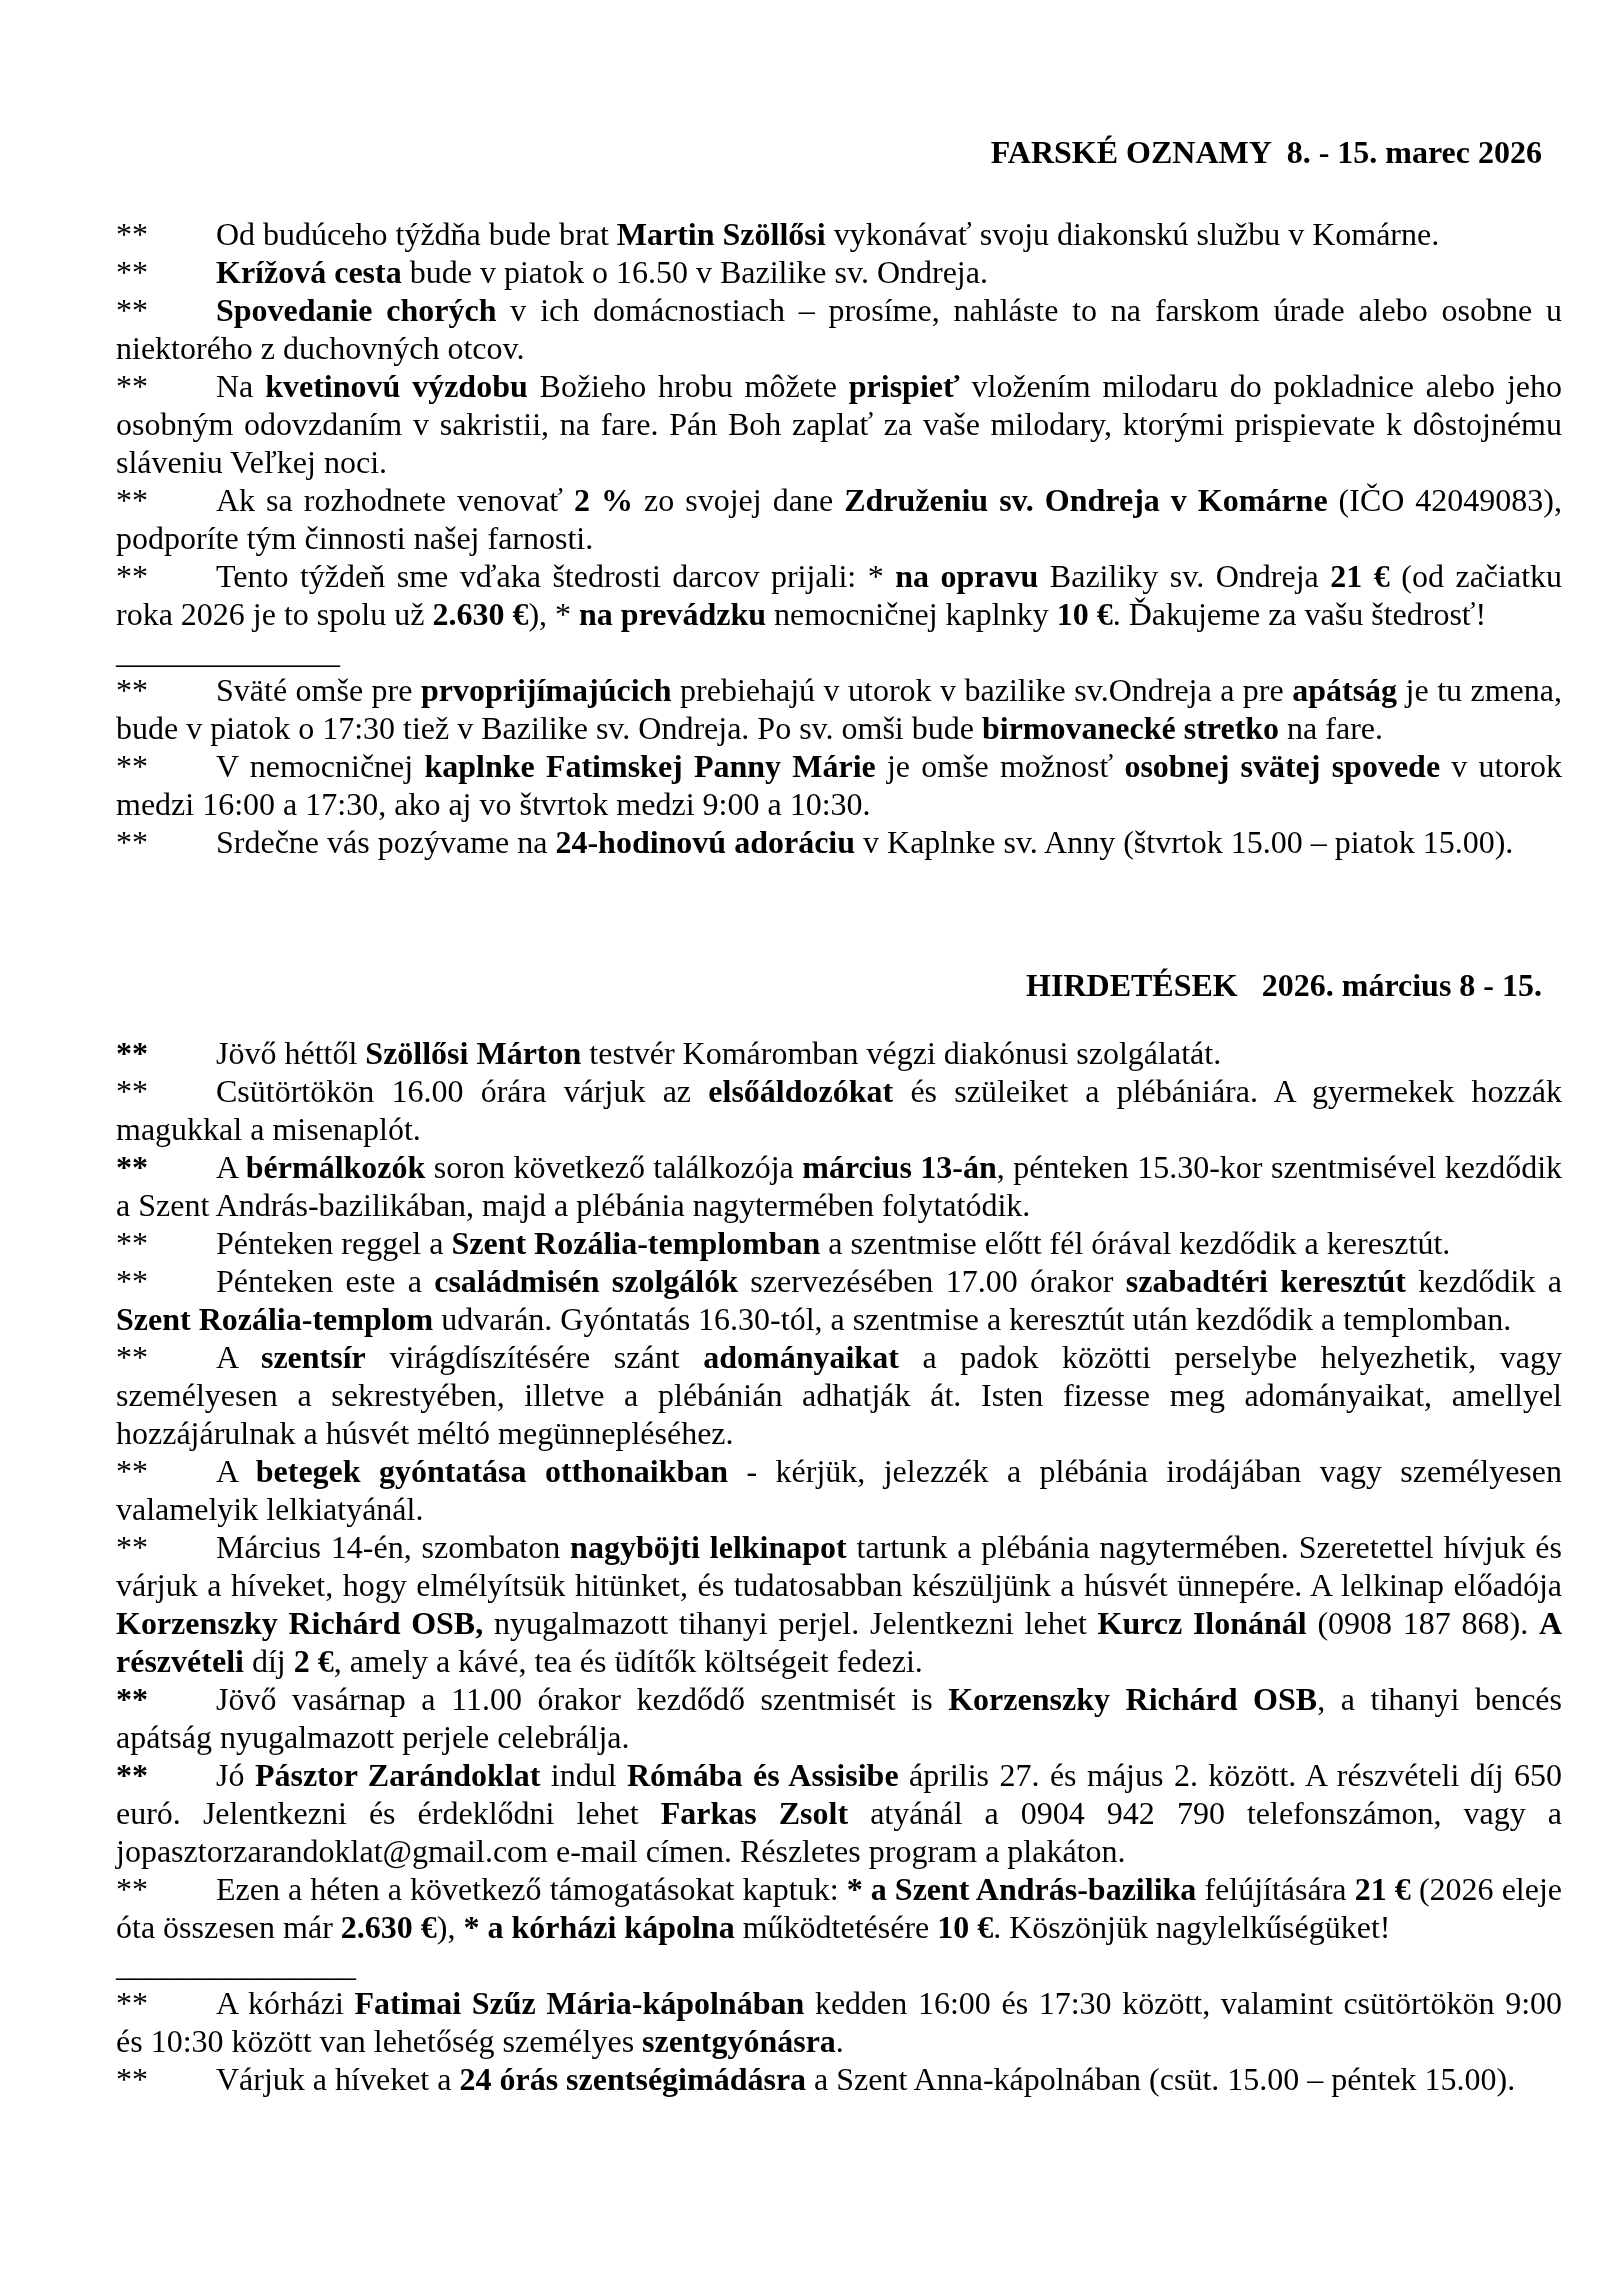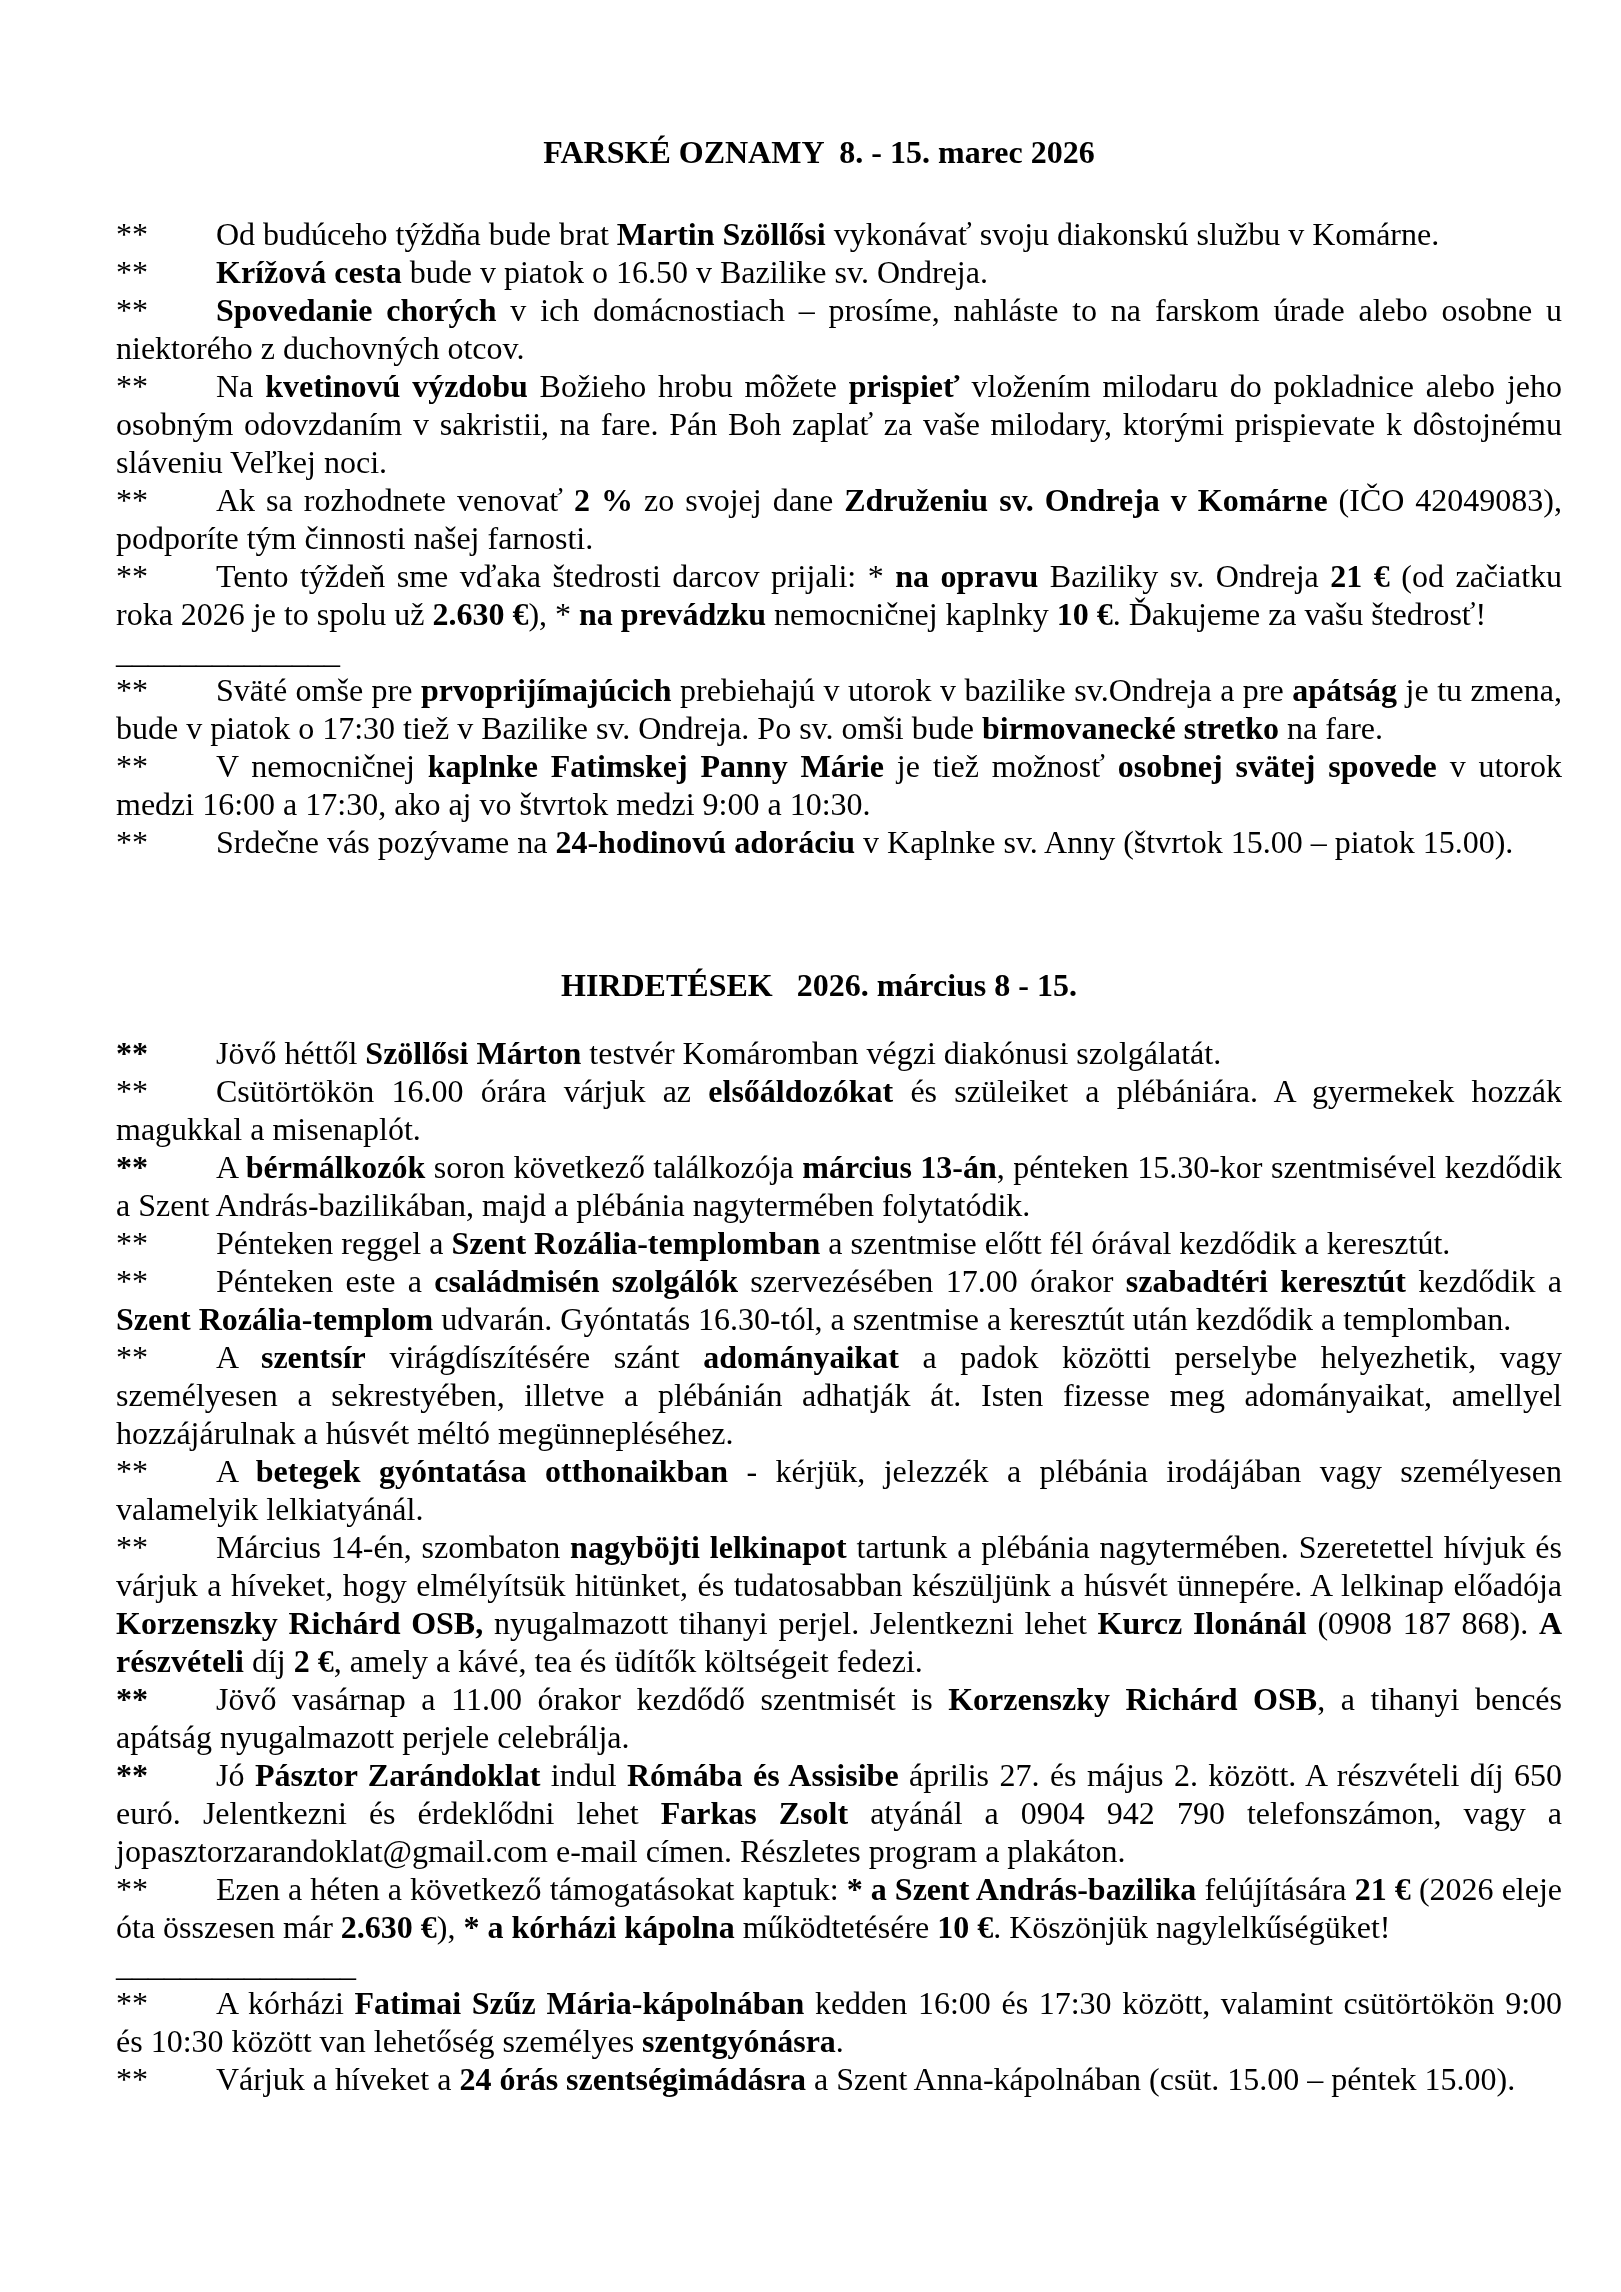--- a/index.html
+++ b/index.html
@@ -1,19 +1,19 @@
 <!DOCTYPE html>
 <html><head>
 <meta charset="utf-8">
 <style>
   html, body { margin: 0; padding: 0; background: #ffffff; }
   body { width: 1621px; height: 2293px; position: relative; overflow: hidden;
          font-family: "Liberation Serif", "DejaVu Serif", serif; color: #000; }
   .page { position: absolute; left: 0; top: 0; width: 1621px; height: 2293px; background: #fff; }
-  .title { position: absolute; left: 96px; width: 1446px; text-align: center;
+  .title { position: absolute; left: 96px; width: 1446px; text-align: right;
            font-size: 32px; line-height: 38px; font-weight: bold; white-space: pre; margin: 0; }
   .section { position: absolute; left: 96px; width: 1446px; font-size: 32px; line-height: 38px; margin-left: 20px; }
   .para { margin: 0; padding: 0; text-align: justify; }
   .para .mark { display: inline-block; width: 100px; }
   .para .mark.bold { font-weight: bold; }
   .para b { font-weight: bold; }
   .divider { margin: 0; padding: 0; height: 38px; white-space: pre; }
 </style>
 </head>
 <body>
@@ -22,21 +22,21 @@
   <h1 class="title" style="top:133px">FARSKÉ OZNAMY  8. - 15. marec 2026</h1>
   <div class="section" style="top:215px">
       <p class="para"><span class="mark">**</span><span>Od budúceho týždňa bude brat </span><b>Martin Szöllősi</b><span> vykonávať svoju diakonskú službu v Komárne.</span></p>
       <p class="para"><span class="mark">**</span><b>Krížová cesta</b><span> bude v piatok o 16.50 v Bazilike sv. Ondreja.</span></p>
       <p class="para"><span class="mark">**</span><b>Spovedanie chorých</b><span> v ich domácnostiach – prosíme, nahláste to na farskom úrade alebo osobne u niektorého z duchovných otcov.</span></p>
       <p class="para"><span class="mark">**</span><span>Na </span><b>kvetinovú výzdobu</b><span> Božieho hrobu môžete </span><b>prispieť</b><span> vložením milodaru do pokladnice alebo jeho osobným odovzdaním v sakristii, na fare. Pán Boh zaplať za vaše milodary, ktorými prispievate k dôstojnému sláveniu Veľkej noci.</span></p>
       <p class="para"><span class="mark">**</span><span>Ak sa rozhodnete venovať </span><b>2 %</b><span> zo svojej dane </span><b>Združeniu sv. Ondreja v Komárne</b><span> (IČO 42049083), podporíte tým činnosti našej farnosti.</span></p>
       <p class="para"><span class="mark">**</span><span>Tento týždeň sme vďaka štedrosti darcov prijali: * </span><b>na opravu</b><span> Baziliky sv. Ondreja </span><b>21 €</b><span> (od začiatku roka 2026 je to spolu už </span><b>2.630 €</b><span>), * </span><b>na prevádzku</b><span> nemocničnej kaplnky </span><b>10 €</b><span>.  Ďakujeme za vašu štedrosť!</span></p>
       <div class="divider">______________</div>
       <p class="para"><span class="mark">**</span><span>Sväté omše pre </span><b>prvoprijímajúcich</b><span> prebiehajú v utorok v bazilike sv.Ondreja a pre </span><b>apátság</b><span> je tu zmena, bude v piatok o 17:30 tiež v Bazilike sv. Ondreja. Po sv. omši bude  </span><b>birmovanecké stretko</b><span> na fare.</span></p>
-      <p class="para"><span class="mark">**</span><span>V nemocničnej </span><b>kaplnke Fatimskej Panny Márie</b><span> je tiež možnosť </span><b>osobnej svätej spovede</b><span> v utorok medzi 16:00 a 17:30, ako aj vo štvrtok medzi 9:00 a 10:30.</span></p>
+      <p class="para"><span class="mark">**</span><span>V nemocničnej </span><b>kaplnke Fatimskej Panny Márie</b><span> je omše možnosť </span><b>osobnej svätej spovede</b><span> v utorok medzi 16:00 a 17:30, ako aj vo štvrtok medzi 9:00 a 10:30.</span></p>
       <p class="para"><span class="mark">**</span><span>Srdečne vás pozývame na </span><b>24-hodinovú adoráciu</b><span> v Kaplnke sv. Anny (štvrtok 15.00 – piatok 15.00).</span></p>
     </div>
 
   <h1 class="title" style="top:966px">HIRDETÉSEK   2026. március 8 - 15.</h1>
   <div class="section" style="top:1034px">
       <p class="para"><span class="mark bold">**</span><span>Jövő héttől </span><b>Szöllősi Márton</b><span> testvér Komáromban végzi diakónusi szolgálatát.</span></p>
       <p class="para"><span class="mark">**</span><span>Csütörtökön 16.00 órára várjuk az </span><b>elsőáldozókat</b><span> és szüleiket a plébániára. A gyermekek hozzák magukkal a misenaplót.</span></p>
       <p class="para"><span class="mark bold">**</span><span>A </span><b>bérmálkozók</b><span> soron következő találkozója </span><b>március 13-án</b><span>, pénteken 15.30-kor szentmisével kezdődik a Szent András-bazilikában, majd a plébánia nagytermében folytatódik.</span></p>
       <p class="para"><span class="mark">**</span><span>Pénteken reggel a </span><b>Szent Rozália-templomban</b><span> a szentmise előtt fél órával kezdődik a keresztút.</span></p>
       <p class="para"><span class="mark">**</span><span>Pénteken este a </span><b>családmisén szolgálók</b><span> szervezésében 17.00 órakor </span><b>szabadtéri keresztút</b><span> kezdődik a </span><b>Szent Rozália-templom</b><span> udvarán. Gyóntatás 16.30-tól, a szentmise a keresztút után kezdődik a templomban.</span></p>

